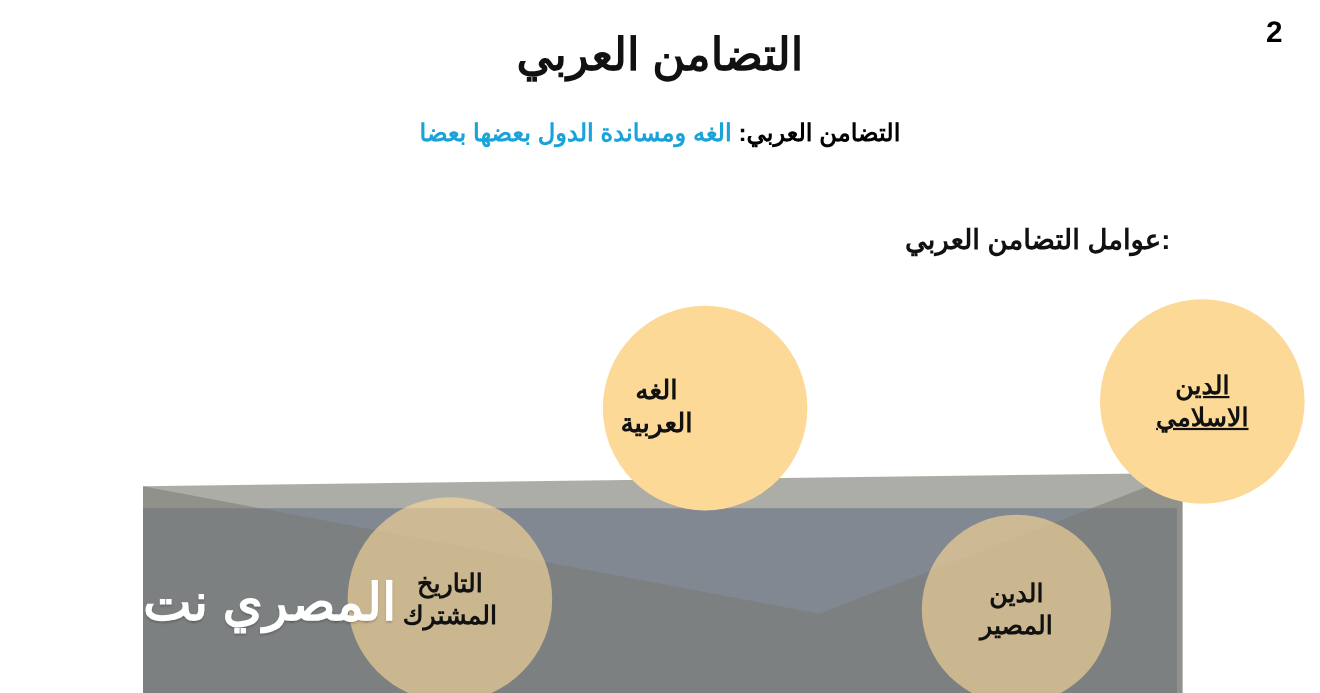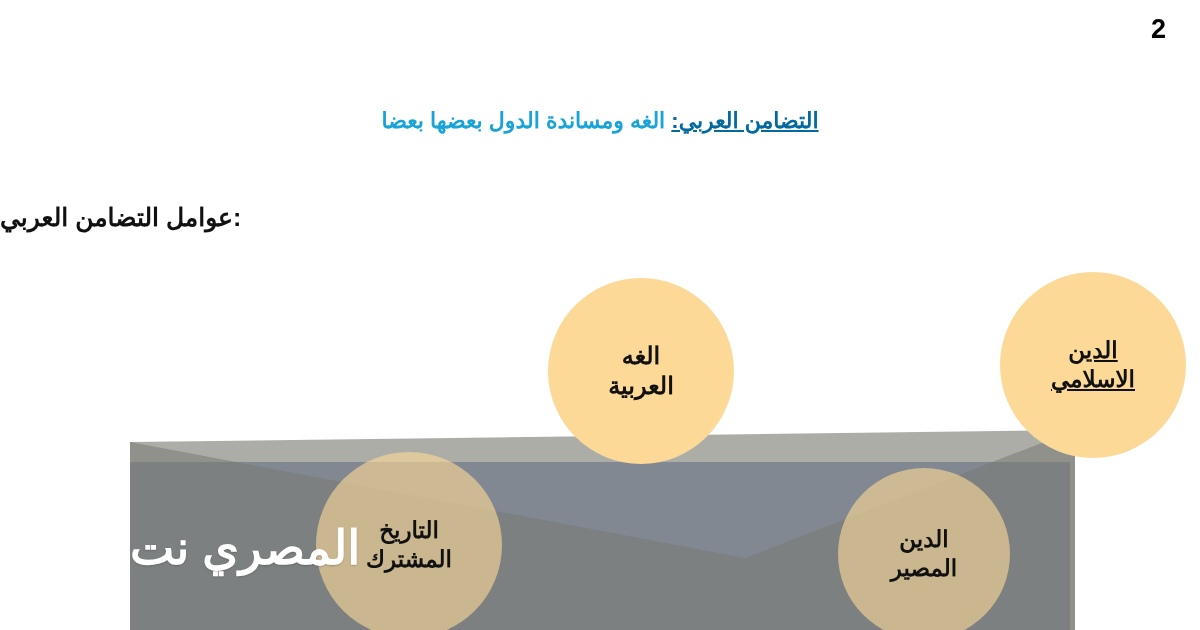--- a/index.html
+++ b/index.html
@@ -50,32 +50,31 @@
     left: 0;
     width: 1200px;
     text-align: center;
     font-size: 22px;
     font-weight: bold;
     direction: rtl;
     color: #111111;
     white-space: nowrap;
   }
   .subtitle-line .lead {
-    color: #0369a1;
-    text-decoration: underline;
+    color: #000000;
   }
   .subtitle-line .accent {
     color: #1aa3d8;
   }
   .section-label {
     position: absolute;
     top: 203px;
     left: 0;
     width: 1064px;
-    text-align: left;
+    text-align: right;
     font-size: 25px;
     font-weight: bold;
     color: #111111;
     direction: rtl;
   }
 
   
   .shape-blue {
     position: absolute;
     left: 130px;
@@ -138,30 +137,31 @@
 
   <div class="shape-blue"></div>
 
   <svg class="shape-gray" viewBox="0 0 1200 260" preserveAspectRatio="none">
     <polygon points="130,62 1075,50 1075,260 130,260" fill="#7a7a72" opacity="0.62"></polygon>
     <polygon points="130,62 745,178 1075,50 1075,260 130,260" fill="#7a7a72" opacity="0.55"></polygon>
   </svg>
 
   <div class="page-number">2</div>
 
+  <div class="main-title">التضامن العربي</div>
 
   <div class="subtitle-line">
     <span class="lead">التضامن العربي:</span>
     <span class="accent">الغه ومساندة الدول بعضها بعضا</span>
   </div>
 
   <div class="section-label">:عوامل التضامن العربي</div>
 
 
-  <div class="bubble" style="left:548px; top:278px; width:186px; height:186px; font-size:24px;">
+  <div class="bubble" style="left:548px; top:278px; width:186px; height:186px; font-size:24px;justify-content:flex-end;">
     <span>
       <span>الغه</span>
       <span>العربية</span>
     </span>
   </div>
 
   <div class="bubble" style="left:1000px; top:272px; width:186px; height:186px; font-size:23px;text-decoration:underline;">
     <span>
       <span>الدين</span>
       <span>الاسلامي</span>

